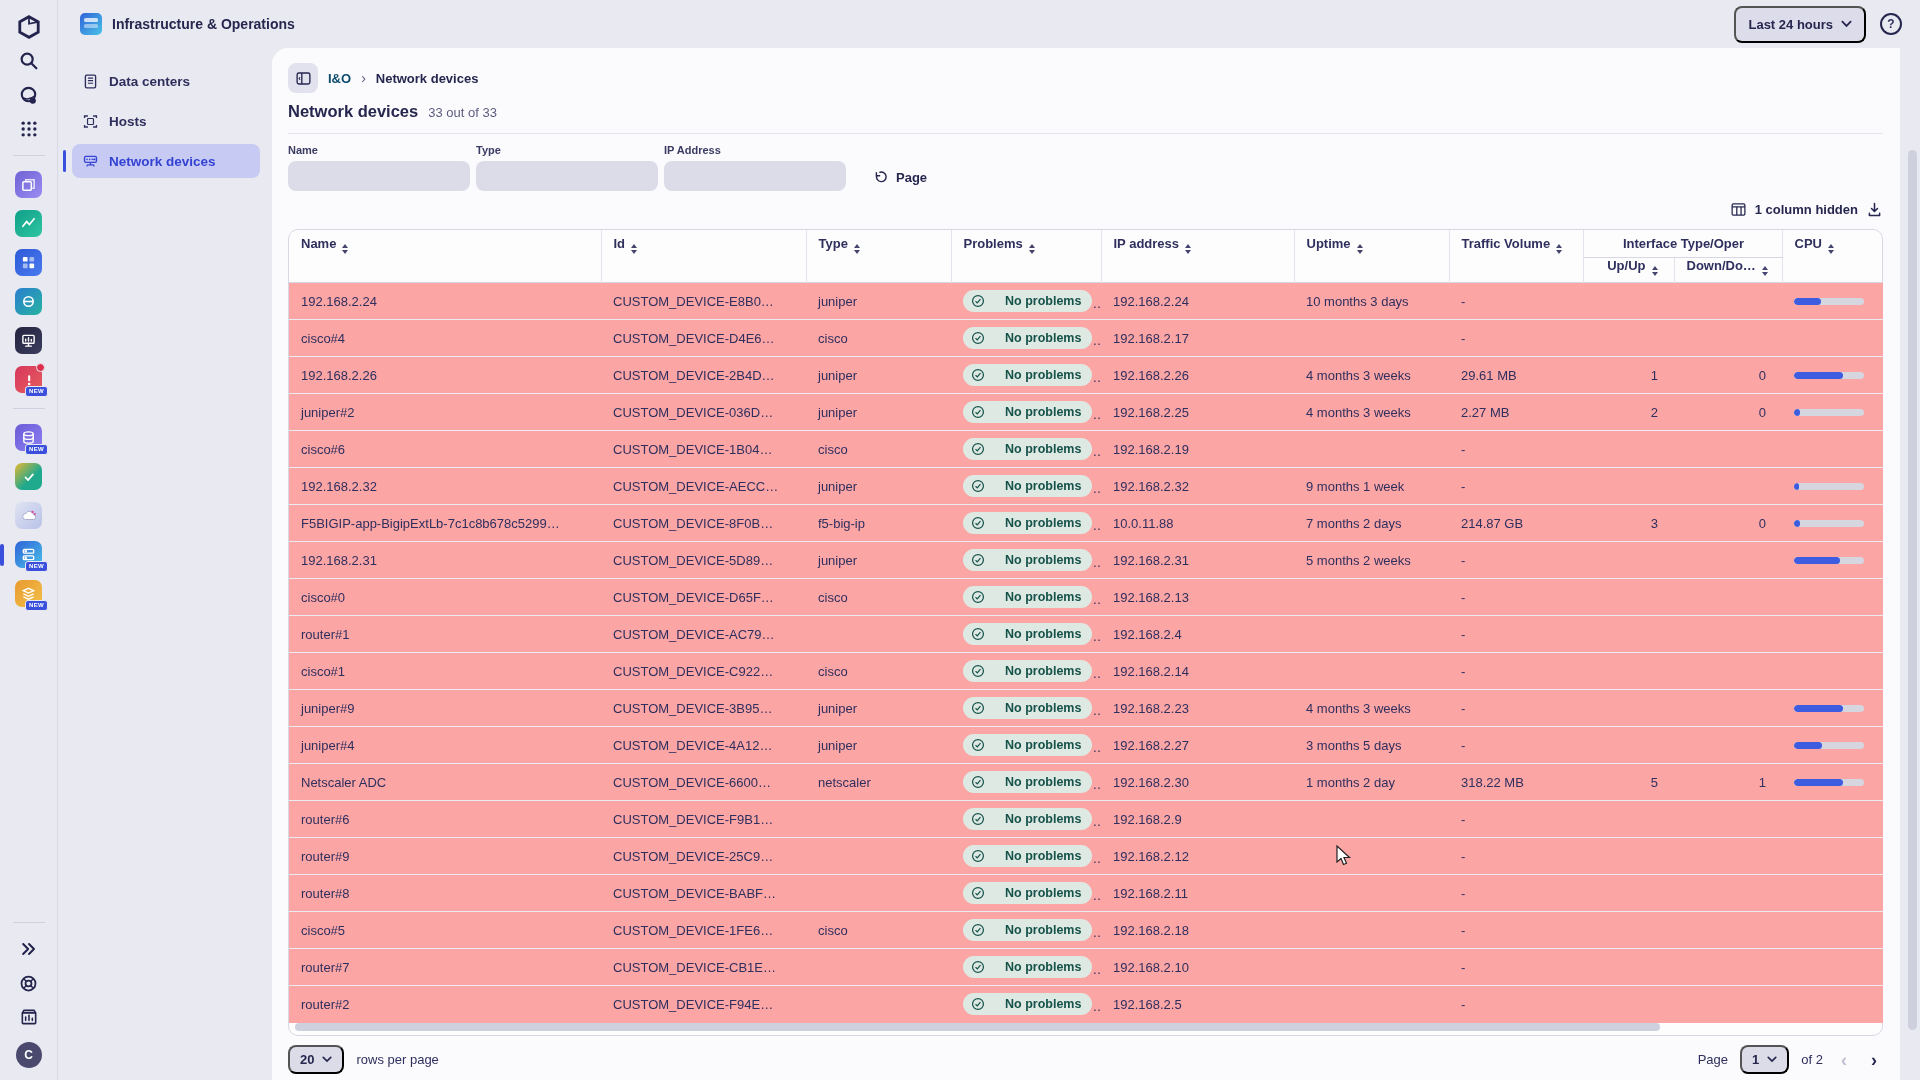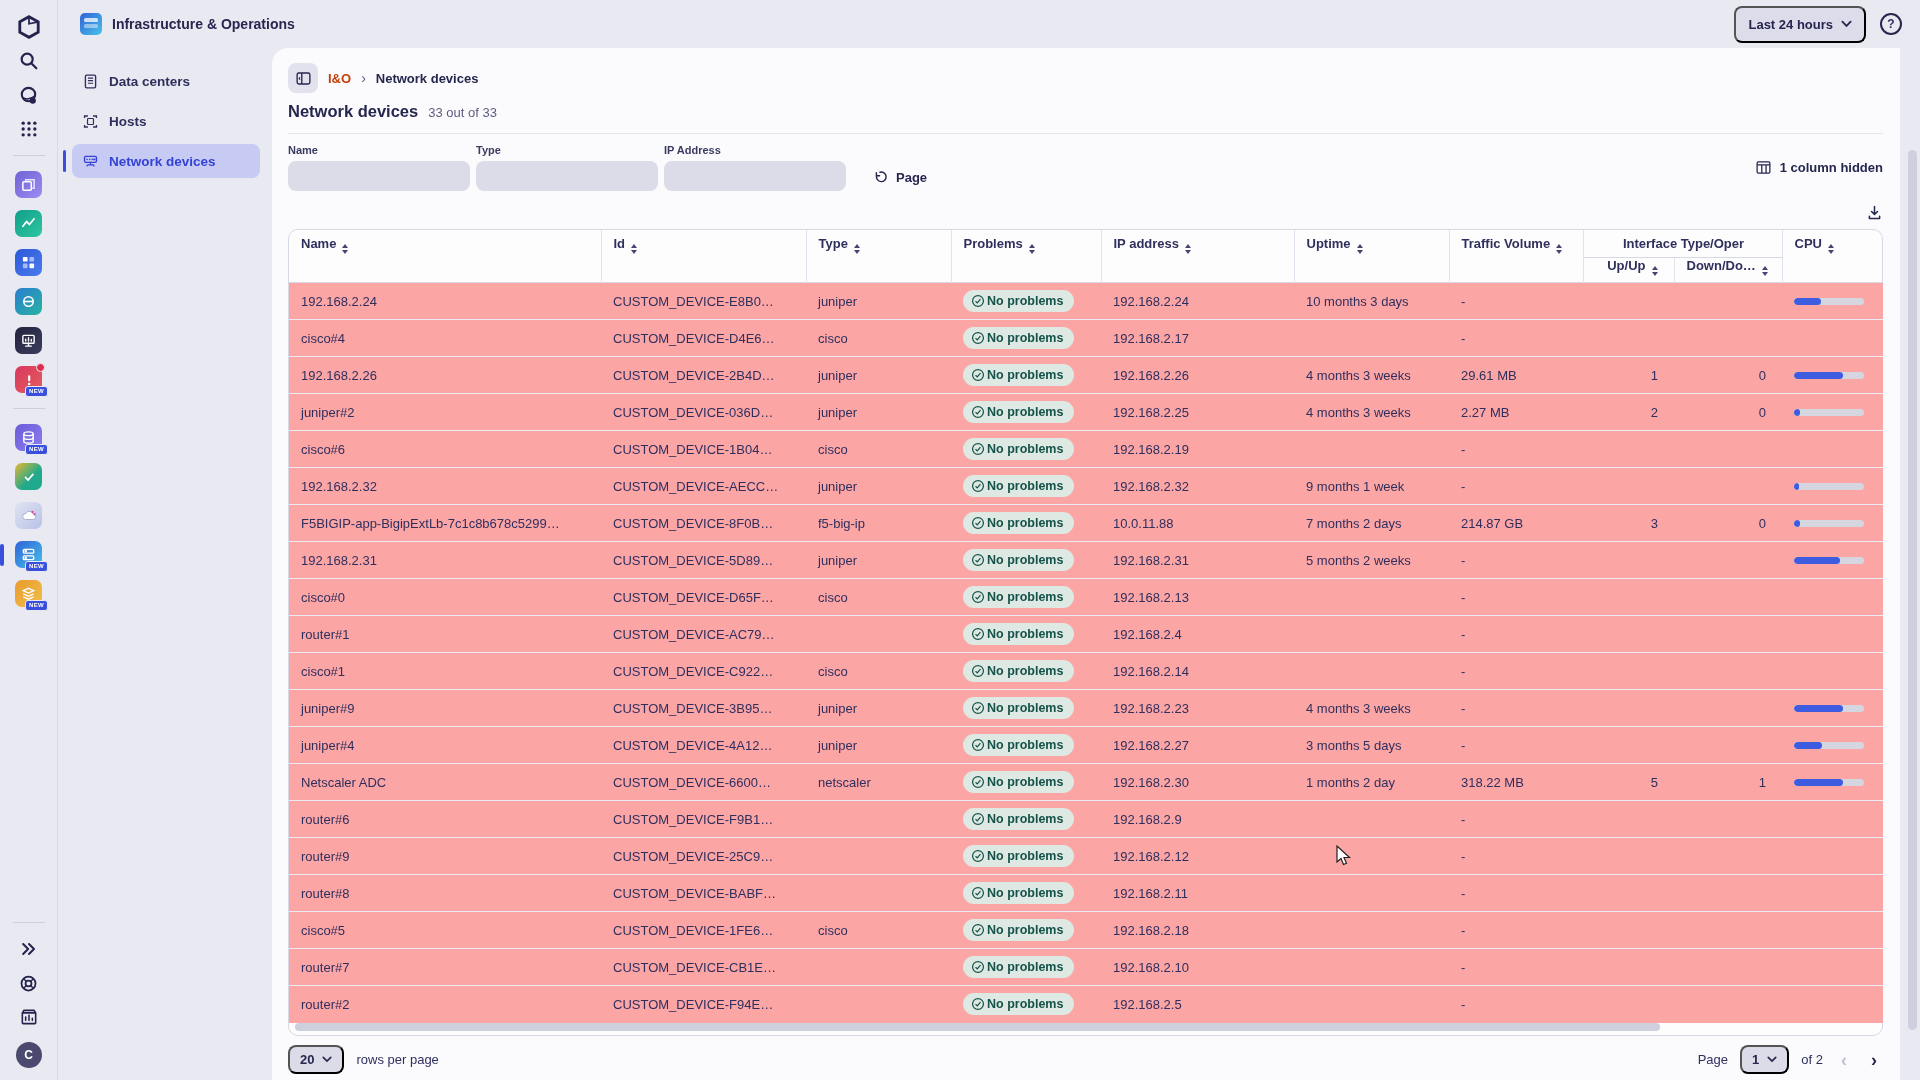--- a/index.html
+++ b/index.html
@@ -70,40 +70,40 @@
   .nav-item.active:before { content:""; position:absolute; left:-9px; top:6px; bottom:6px; width:3px;
     border-radius:2px; background:#3a50dc; }
 
   
   .main { position:absolute; left:272px; top:48px; width:1628px; height:1032px;
     background:#fbfbfd; border-top-left-radius:16px; padding:14px 17px 0 16px; overflow:hidden; }
 
   .crumb-row { display:flex; align-items:center; gap:10px; height:32px; }
   .crumb-btn { width:30px; height:30px; border-radius:8px; background:#e2e2ee;
     display:flex; align-items:center; justify-content:center; cursor:pointer; }
-  .crumb-link { font-size:13px; font-weight:bold; color:#c2410c; cursor:pointer; }
+  .crumb-link { font-size:13px; font-weight:bold; color:#0c4a6e; cursor:pointer; }
   .crumb-sep { font-size:14px; color:#5c5c80; }
   .crumb-cur { font-size:13px; font-weight:bold; color:#26264f; }
 
   .title-row { display:flex; align-items:baseline; gap:10px; margin-top:8px; }
   .page-title { font-size:16.5px; font-weight:bold; color:#26264f; }
   .page-count { font-size:13px; color:#5c5c80; }
   .title-div { height:1px; background:#e4e4ee; margin-top:12px; }
 
   
   .filters { display:flex; align-items:flex-end; gap:4px; margin-top:10px; }
   .f-field { display:flex; flex-direction:column; gap:5px; margin-right:2px; }
   .f-label { font-size:11px; font-weight:bold; color:#3a3a63; }
   .f-input { width:182px; height:30px; border:none; border-radius:8px; background:#dcdce8; outline:none;
     font:inherit; padding:0 10px; }
   .reset-btn { display:flex; align-items:center; gap:8px; font-size:13px; font-weight:bold; color:#26264f;
     margin:0 0 6px 20px; cursor:pointer; background:none; border:none; font-family:inherit; }
 
   
-  .table-toolbar { display:flex; align-items:flex-end; justify-content:flex-end; gap:28px; margin-top:6px; height:24px;flex-direction:column; }
+  .table-toolbar { display:flex; align-items:center; justify-content:flex-end; gap:8px; margin-top:6px; height:24px; }
   .cols-btn { display:flex; align-items:center; gap:8px; font-size:13px; font-weight:bold; color:#26264f;
     cursor:pointer; background:none; border:none; font-family:inherit; }
   .dl-btn { cursor:pointer; background:none; border:none; padding:0; }
 
   
   .table-wrap { margin-top:8px; border:1px solid #d8d8e5; border-radius:10px; background:#fdfdfe;
     position:relative; padding-bottom:12px; }
   table { border-collapse:collapse; table-layout:fixed; width:1594px; }
   thead th { font-size:13px; font-weight:bold; color:#2f2f5e; text-align:left; padding:6px 10px 4px 12px;
     vertical-align:top; cursor:pointer; white-space:nowrap; }
@@ -113,21 +113,21 @@
   th.num, td.num { text-align:right; padding-right:16px; }
   tbody td { font-size:13px; color:#2f2f5e; height:37px; padding:0 10px 0 12px; border-top:1px solid #ebebf3;
     white-space:nowrap; overflow:hidden; text-overflow:ellipsis; }
   tbody tr:first-child td { border-top:1px solid #d8d8e5; }
   tbody tr { background:#fca5a5; cursor:pointer; }
   .sort { display:inline-flex; flex-direction:column; gap:2px; margin-left:6px; }
   .sort i { display:block; width:0; height:0; border-left:3.5px solid transparent; border-right:3.5px solid transparent; }
   .sort .u { border-bottom:4px solid #44446e; }
   .sort .d { border-top:4px solid #44446e; }
 
-  .badge { display:inline-flex; align-items:center; gap:2px; background:#dee9e3; color:#15524a;
+  .badge { display:inline-flex; align-items:center; gap:20px; background:#dee9e3; color:#15524a;
     font-size:12.5px; font-weight:bold; border-radius:13px; padding:4px 11px 4px 8px; }
   .cpu-bar { width:70px; height:7px; border-radius:4px; background:#d6d6e1; overflow:hidden; }
   .cpu-fill { height:100%; border-radius:4px; background:#3d5ce0; }
 
   
   .h-scroll { position:absolute; left:6px; bottom:4px; height:8px; width:1365px; border-radius:4px; background:#ced0dd; cursor:pointer; }
 
   
   .pager { display:flex; align-items:center; margin-top:7px; height:34px; }
   .pill { background:#dcdce8; border-radius:8px; padding:5px 10px; font-size:13px; font-weight:bold;

